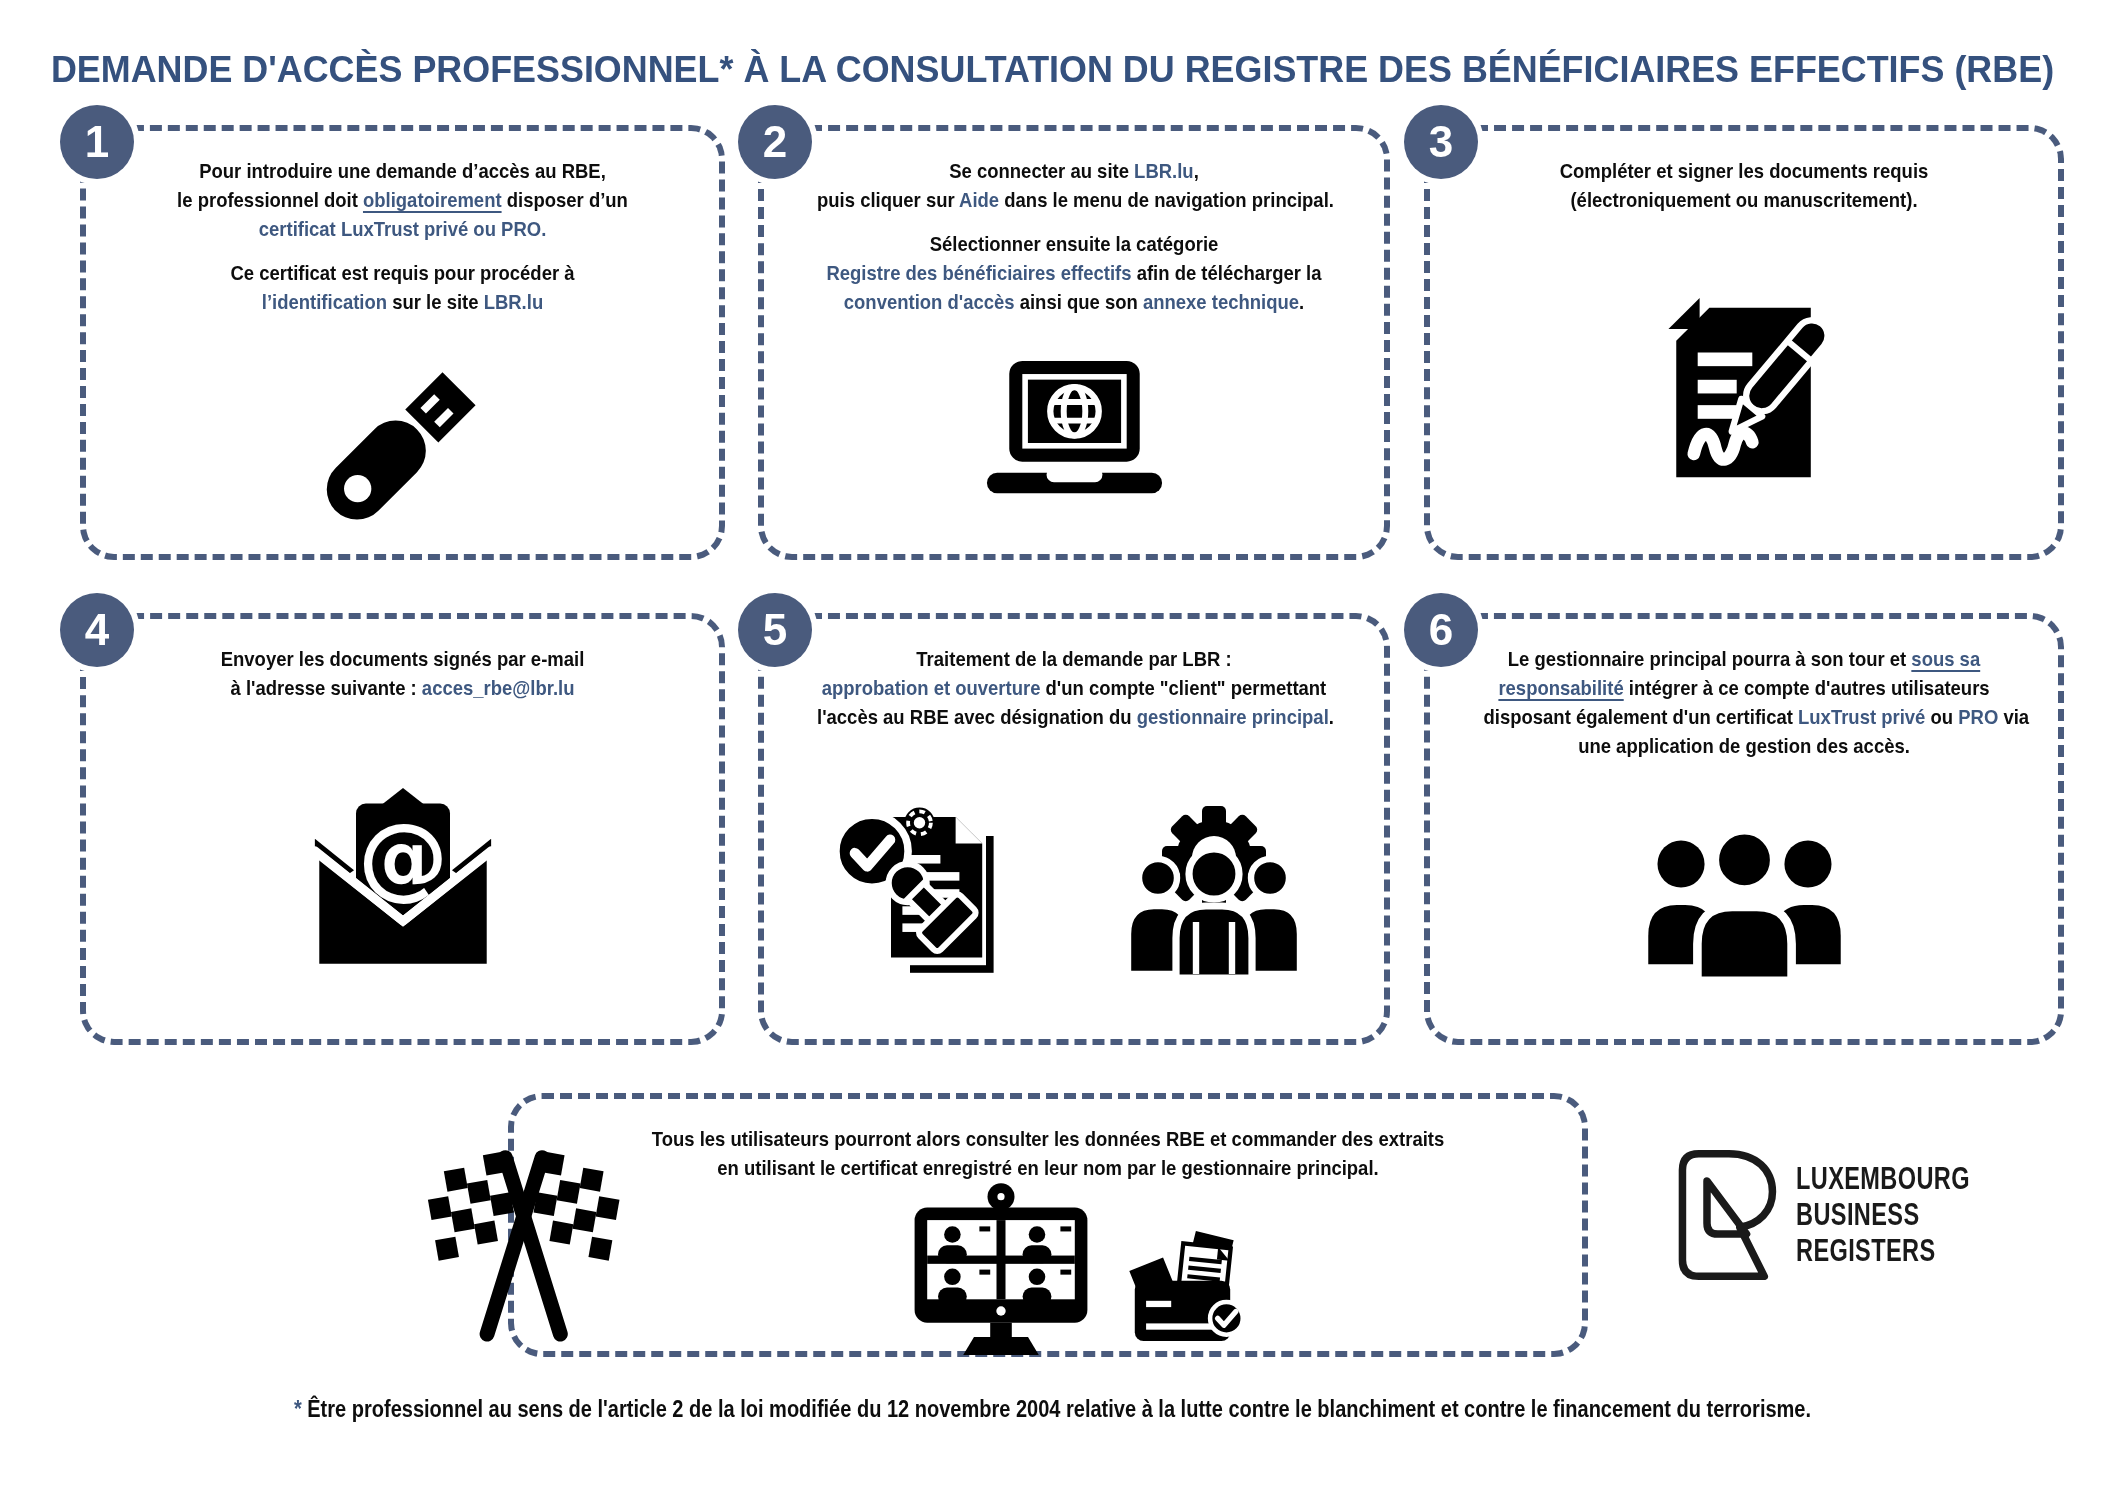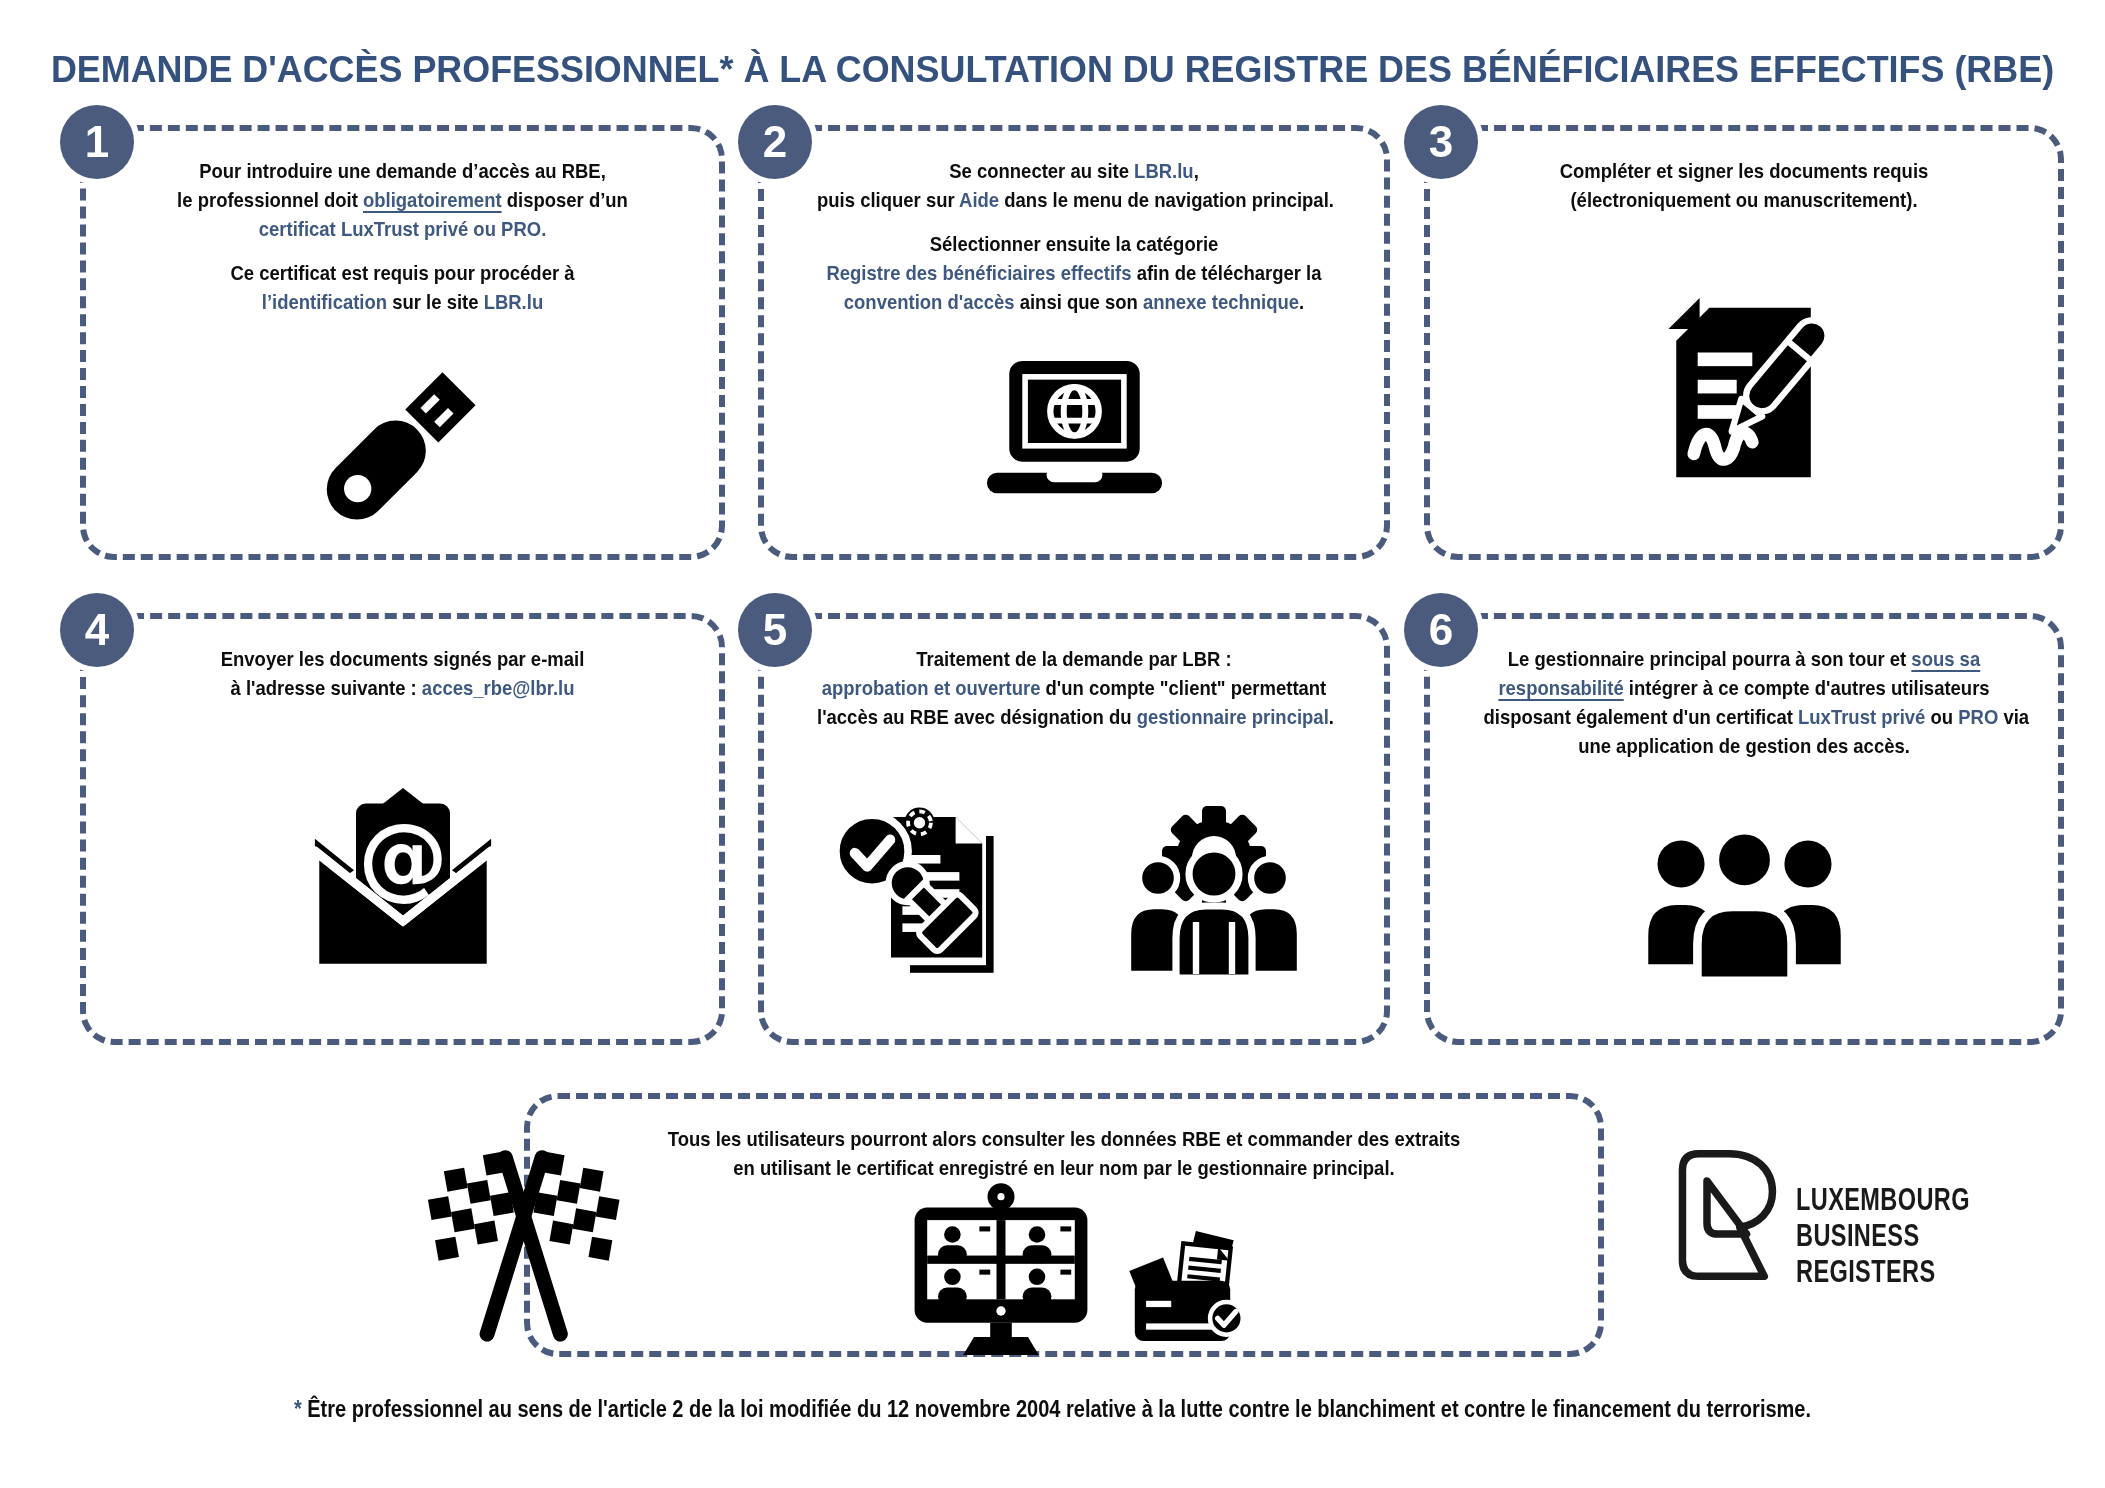--- a/index.html
+++ b/index.html
@@ -18,42 +18,42 @@
          white-space:nowrap;transform:scaleX(0.97);transform-origin:50% 0;}
 
   .step-box{position:absolute;border:6px dashed var(--badge);border-radius:34px;
             display:flex;flex-direction:column;box-sizing:border-box;}
   .box1{left:80px;  top:125px;width:645px;height:435px;}
   .box2{left:758px; top:125px;width:632px;height:435px;}
   .box3{left:1424px;top:125px;width:640px;height:435px;}
   .box4{left:80px;  top:613px;width:645px;height:432px;}
   .box5{left:758px; top:613px;width:632px;height:432px;}
   .box6{left:1424px;top:613px;width:640px;height:432px;}
-  .final-box{position:absolute;left:524px;top:1093px;width:1080px;height:264px;
+  .final-box{position:absolute;left:508px;top:1093px;width:1080px;height:264px;
              border:6px dashed var(--badge);border-radius:34px;box-sizing:border-box;}
 
   .badge{position:absolute;top:-26px;left:-26px;width:74px;height:74px;border-radius:50%;
          background:var(--badge);color:#fff;font-size:44px;font-weight:bold;
          display:flex;align-items:center;justify-content:center;box-shadow:0 0 0 6px #fff;}
 
   .box-text{margin:26px 18px 0;text-align:center;font-size:21px;font-weight:bold;
             line-height:1.38;color:var(--ink);
             white-space:nowrap;transform:scaleX(0.88);transform-origin:50% 0;}
   .box-text p{margin:0 0 15px;}
   .blue{color:var(--link);}
   .u{text-decoration:underline;text-underline-offset:4px;}
 
   .icon-area{flex:1;display:flex;align-items:center;justify-content:center;gap:90px;}
 
   .abs-icon{position:absolute;}
   .flags-icon{left:400px;top:1128px;}
   .monitor-icon{left:893px;top:1182px;}
   .folder-icon{left:1122px;top:1228px;}
 
-  .lbr-logo{position:absolute;left:1662px;top:1140px;display:flex;align-items:flex-end;gap:14px;}
+  .lbr-logo{position:absolute;left:1662px;top:1140px;display:flex;align-items:center;gap:14px;}
   .lbr-text{font-weight:bold;font-size:31px;line-height:1.16;letter-spacing:0.5px;color:#1a1a1a;
             transform:scaleX(0.76);transform-origin:0 50%;white-space:nowrap;}
 
   .footnote{position:absolute;top:1396px;left:0;width:2105px;text-align:center;
             font-size:23px;font-weight:bold;white-space:nowrap;
             transform:scaleX(0.87);transform-origin:50% 0;}
   .footnote p{margin:0;}
 </style>
 </head>
 <body>

